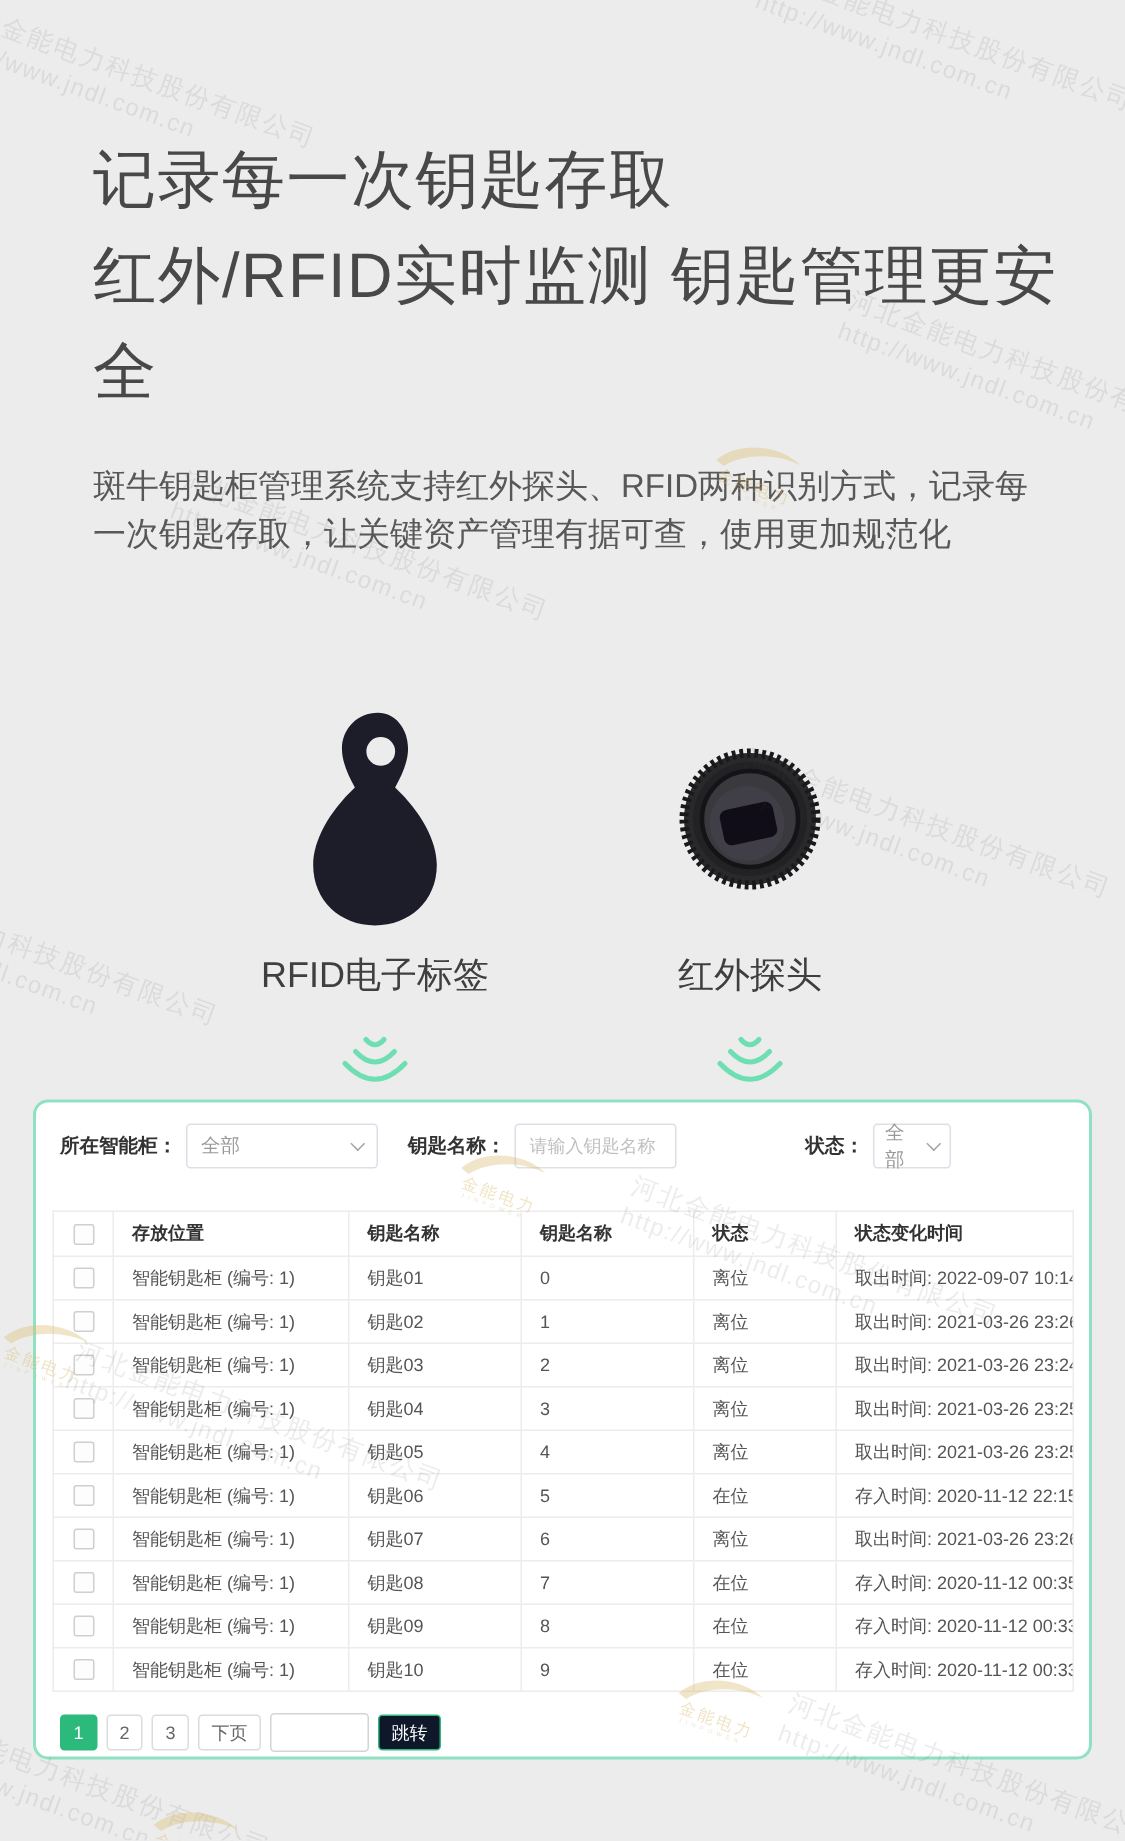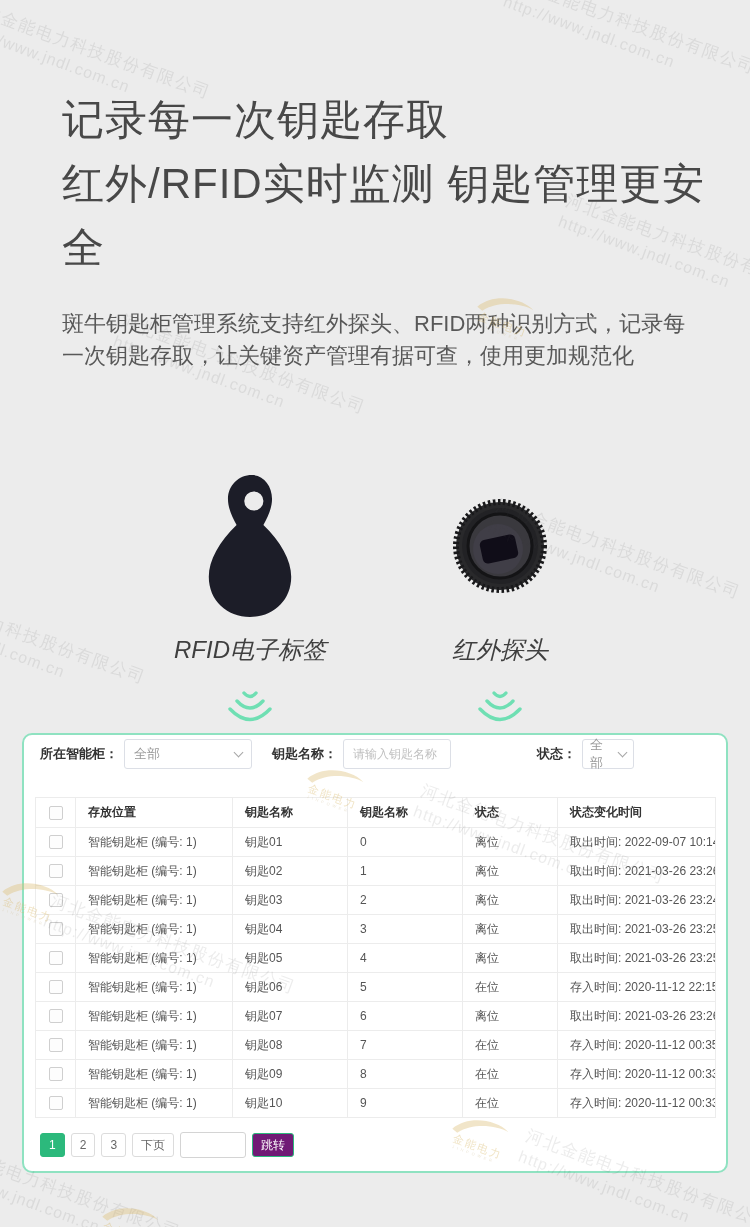--- a/index.html
+++ b/index.html
@@ -14,31 +14,31 @@
   .wm .wm-url { display:block; font-size:16px; letter-spacing:1px; }
   .gold-logo { position:absolute; transform:rotate(20deg); opacity:.38; }
 
   
   .hero-title { position:absolute; left:62px; top:88px; width:650px; z-index:2;
                 font-size:42px; line-height:64px; font-weight:500; color:#484848; letter-spacing:1px; }
   .hero-desc { position:absolute; left:62px; top:308px; width:640px; z-index:2;
                font-size:22px; line-height:32px; color:#585858; }
 
   
-  .products { position:absolute; left:130px; top:470px; width:490px; display:flex; gap:10px; z-index:2;font-style:italic; }
+  .products { position:absolute; left:130px; top:470px; width:490px; display:flex; gap:10px; z-index:2; }
   .product-col { width:240px; display:flex; flex-direction:column; align-items:center; }
   .product-img-box { height:152px; display:flex; align-items:center; justify-content:center; }
   .product-label { margin-top:12px; font-size:24px; color:#3f3f3f; }
   .signal { margin-top:20px; }
 
   
   .panel { position:absolute; left:22px; top:733px; width:706px; height:440px; z-index:3;
            background:#fff; border:2px solid #8fe2c1; border-radius:10px; }
 
-  .filter-bar { display:flex; align-items:center; padding:4px 16px 0; font-size:13px; }
+  .filter-bar { display:flex; align-items:center; padding:14px 16px 0; font-size:13px; }
   .f-label { font-weight:bold; color:#333; white-space:nowrap; }
   .f-label.ml-a { margin-left:20px; }
   .f-label.ml-b { margin-left:86px; }
   .select { display:flex; align-items:center; justify-content:space-between; height:30px;
             border:1px solid #dcdfe6; border-radius:3px; background:#fff; color:#999;
             padding:0 9px; margin-left:6px; font-size:13px; cursor:pointer; }
   .select.cabinet { width:128px; }
   .select.status { width:52px; padding:0 7px; }
   .chev { width:7px; height:7px; border-right:1.5px solid #a6a6a6; border-bottom:1.5px solid #a6a6a6;
           transform:rotate(45deg); margin-top:-4px; flex:none; margin-left:6px; }
@@ -53,21 +53,21 @@
   .cb-col { width:40px; }
   .key-table .cb-cell { padding:0; text-align:center; }
   .checkbox { display:inline-block; width:14px; height:14px; border:1px solid #cfcfcf;
               border-radius:2px; background:#fdfdfd; vertical-align:middle; cursor:pointer; }
 
   .pagination { display:flex; align-items:center; gap:6px; margin:14px 0 0 16px; }
   .pg-btn { min-width:24px; height:24px; display:flex; align-items:center; justify-content:center;
             border:1px solid #dcdcdc; border-radius:3px; background:#fff; color:#666;
             font-size:12px; padding:0 8px; cursor:pointer; }
   .pg-btn.active { background:#2cb97c; border-color:#2cb97c; color:#fff; }
-  .pg-btn.jump { background:#701a75; border-color:#2cb97c; color:#fff; }
+  .pg-btn.jump { background:#0f172a; border-color:#2cb97c; color:#fff; }
   .pg-input { width:66px; height:26px; border:1px solid #d4d4d4; border-radius:3px; outline:none;
               padding:0 6px; font-size:12px; }
 </style>
 </head>
 <body>
 
 <div class="page">
 
   <div class="wm-layer" id="wm-layer">
       <div class="wm" style="left: -45px; top: 38px;"><span>河北金能电力科技股份有限公司</span><span class="wm-url">http://www.jndl.com.cn</span></div>

